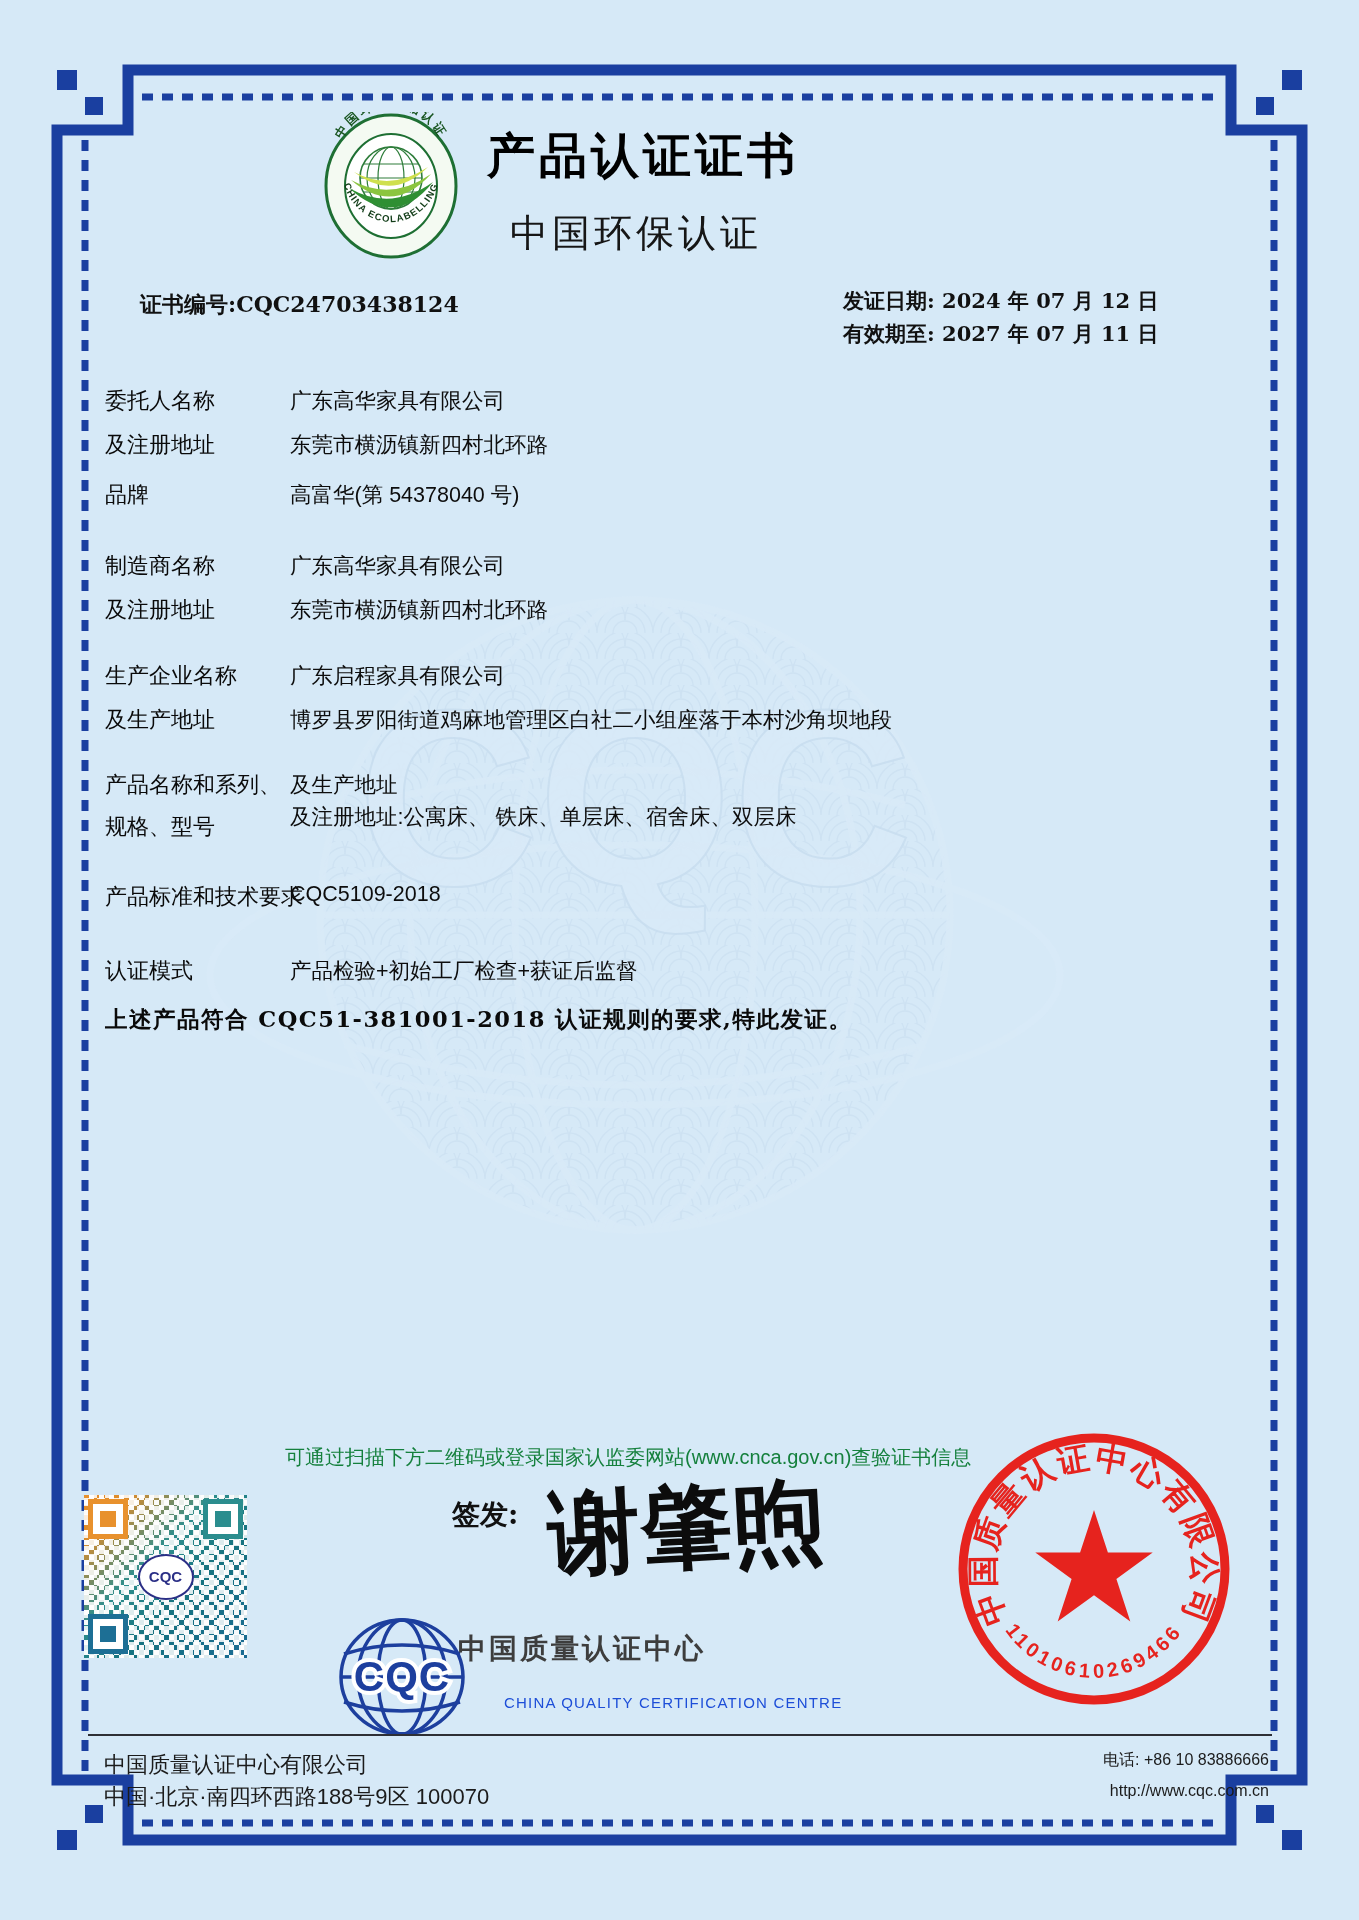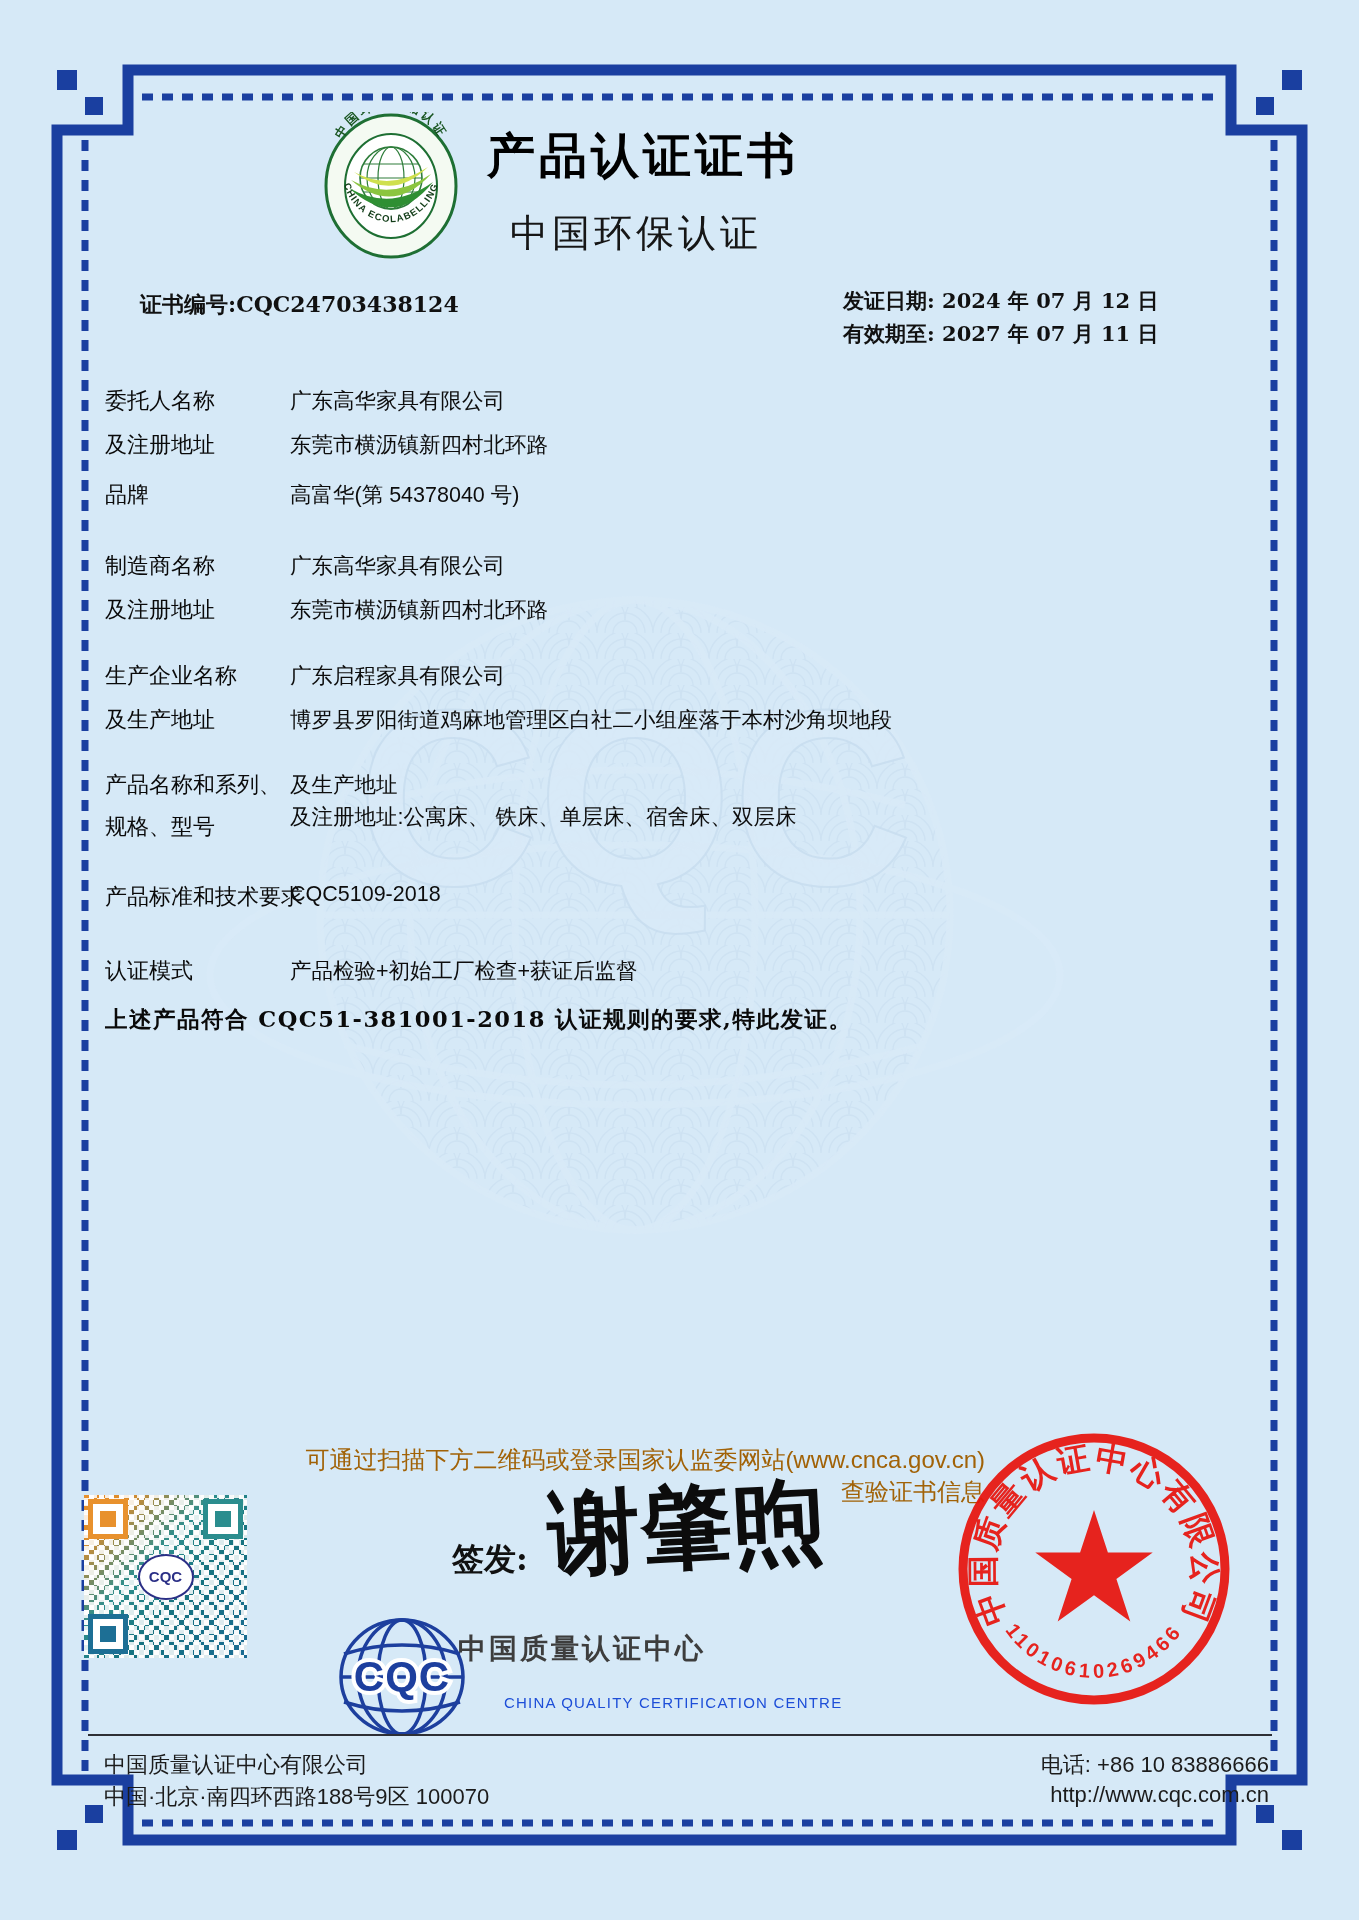--- a/index.html
+++ b/index.html
@@ -15,45 +15,45 @@
   .title{left:487px;top:124px;font-size:48px;font-weight:700;letter-spacing:4px;color:#000;}
   .subtitle{left:510px;top:208px;font-size:38px;font-weight:400;letter-spacing:4px;color:#161616;}
   .kai{font-family:"DejaVu Serif","Liberation Serif",serif;font-weight:700;}
   .certno{left:140px;top:290px;font-size:22px;}
   .dates{left:843px;top:284px;font-size:21px;line-height:33px;}
   
   .lbl{left:105px;font-size:22px;font-weight:400;color:#0a0a0a;}
   .val{left:290px;font-size:21.5px;color:#0d0d0d;}
   .stmt{left:105px;font-size:22.5px;letter-spacing:1.5px;color:#0a0a0a;}
   
-  .note{left:285px;top:1444px;width:700px;text-align:right;font-size:24px;color:#a16207;}
+  .note{left:285px;top:1444px;width:700px;text-align:left;font-size:20px;color:#15803d;}
   .qr{left:84px;top:1495px;width:163px;height:163px;
       background:linear-gradient(135deg,#e8912d 0%,#db8c2c 14%,#2f8e8d 40%,#177380 62%,#1b6b94 100%);}
   .qr:before{content:"";position:absolute;inset:0;
       background-image:repeating-conic-gradient(rgba(255,255,255,.96) 0% 25%, rgba(255,255,255,0) 25% 50%),
                         repeating-conic-gradient(rgba(255,255,255,.85) 0% 25%, rgba(255,255,255,0) 25% 50%);
       background-size:10px 10px,16px 16px;background-position:0 0,5px 3px;}
   .finder{position:absolute;width:30px;height:30px;background:#fff;border:5px solid;}
   .finder i{position:absolute;left:7px;top:7px;width:16px;height:16px;background:currentColor;display:block;}
   .f-tl{left:4px;top:4px;color:#e8912d;}
   .f-tr{right:4px;top:4px;color:#2b8d8e;}
   .f-bl{left:4px;bottom:4px;color:#1d6f95;}
   .qr-center{position:absolute;left:50%;top:50%;transform:translate(-50%,-50%);width:52px;height:42px;
       background:#fff;border-radius:50%;border:2px solid #2b2f86;display:flex;align-items:center;justify-content:center;
       font-size:15px;font-weight:700;color:#2b2f86;letter-spacing:0;}
-  .sign-label{left:452px;top:1538px;font-size:32px;}
+  .sign-label{left:452px;top:1496px;font-size:28px;}
   .signature{left:548px;top:1466px;font-size:92px;font-weight:700;color:#0c0c0c;
       transform:rotate(-3deg);font-family:"DejaVu Serif",cursive;white-space:nowrap;}
   .issuer-cn{left:458px;top:1630px;font-size:28px;font-weight:600;letter-spacing:3px;color:#3d3d3d;}
   .issuer-en{left:504px;top:1694px;font-size:15px;font-weight:400;letter-spacing:1.2px;color:#1d4ed8;}
   .cqc-logo{position:absolute;left:336px;top:1614px;}
   .seal{position:absolute;left:943px;top:1418px;opacity:.93;}
   .divider{left:88px;top:1734px;width:1184px;height:2px;background:#2e2f35;}
   .foot-l{left:104px;font-size:22px;color:#1b1b1b;}
-  .foot-r{right:90px;text-align:right;font-size:22px;color:#1b1b1b;margin-left:18px;}
+  .foot-r{right:90px;text-align:right;font-size:16px;color:#1b1b1b;margin-left:18px;}
 </style>
 </head>
 <body>
 
 <div class="page">
 
   <svg class="wm" width="860" height="720" viewBox="0 0 860 720">
     <defs>
       <pattern id="sg" width="56" height="26" patternUnits="userSpaceOnUse">
         <g fill="none" stroke="#b7cfe6" stroke-width="1.4">

